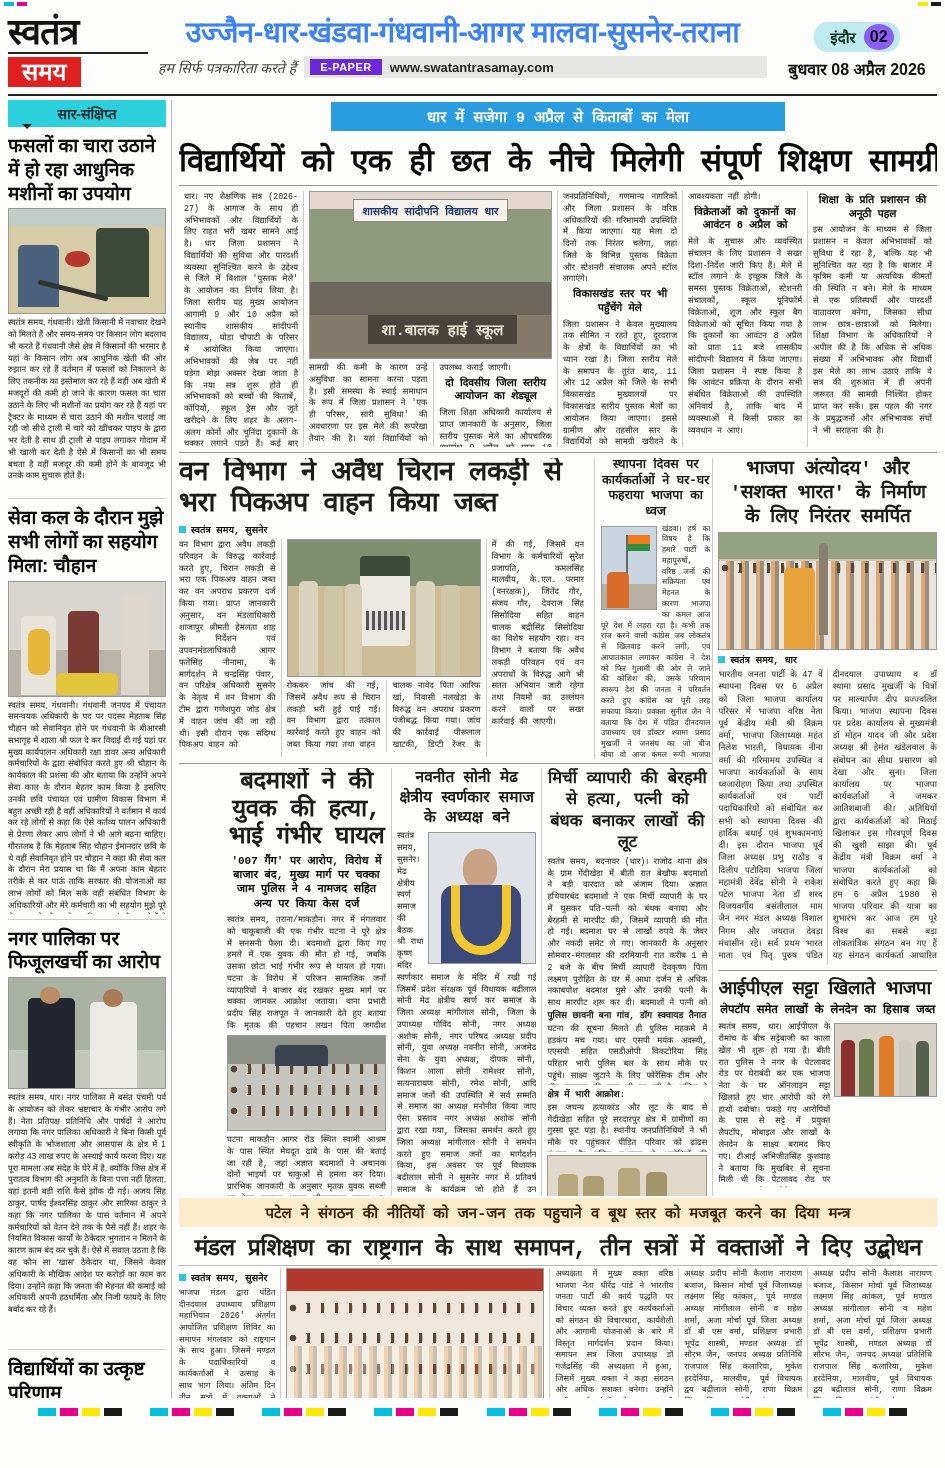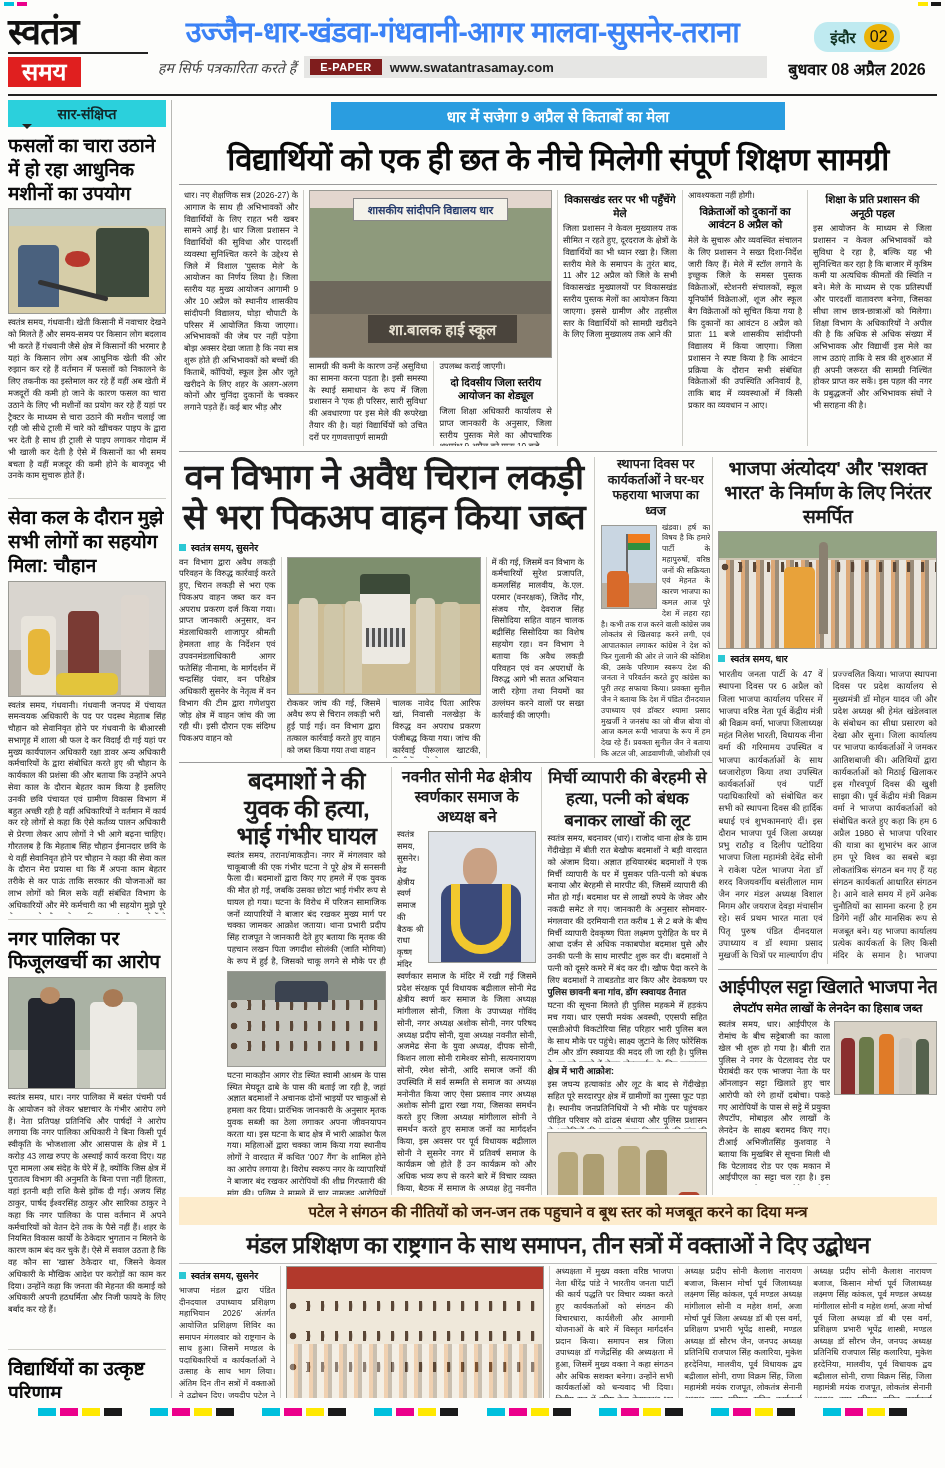--- a/index.html
+++ b/index.html
@@ -13,33 +13,33 @@
   .topmarks i { width:10px; height:4px; display:inline-block; }
   .masthead { display:flex; align-items:flex-start; gap:10px; height:86px; padding-top:8px; }
   .logo { width:140px; }
   .logo-top { font-size:36px; font-weight:800; color:#111; letter-spacing:-1px; line-height:1; border-bottom:2px solid #222; padding-bottom:2px; }
   .logo-bottom { display:inline-block; margin-top:3px; background:#e01f1f; color:#fff; font-weight:800; font-size:24px; line-height:1.15; padding:1px 14px; }
   .mast-mid { flex:1; min-width:0; }
   .cities { font-size:29px; font-weight:800; color:#3b82f6; white-space:nowrap; overflow:hidden; letter-spacing:-0.5px; text-align:center; line-height:1.25; }
   .mast-bar { display:flex; align-items:center; gap:8px; margin-top:6px; }
   .tagline { font-size:14px; color:#444; font-style:italic; white-space:nowrap; }
   .graybar { flex:1; background:#e6e6e4; display:flex; align-items:center; gap:8px; padding:3px 6px; }
-  .epaper { background:#7f1d1d; color:#fff; font-weight:700; font-size:11px; padding:2px 10px; letter-spacing:0.5px; }
+  .epaper { background:#6d28d9; color:#fff; font-weight:700; font-size:11px; padding:2px 10px; letter-spacing:0.5px; }
   .website { font-size:13px; color:#222; font-weight:600; }
   .mast-right { width:160px; text-align:center; }
   .edition-pill { display:inline-flex; align-items:center; gap:8px; background:#bfeaf0; border-radius:14px; padding:2px 6px 2px 16px; margin-top:8px; }
   .edition-pill .ed { font-size:15px; font-weight:800; color:#132; }
-  .pagenum { background:#eab308; border-radius:50%; width:30px; height:26px; display:flex; align-items:center; justify-content:center; font-size:16px; font-weight:400; color:#111; }
+  .pagenum { background:#8b5cf6; border-radius:50%; width:30px; height:26px; display:flex; align-items:center; justify-content:center; font-size:16px; font-weight:700; color:#111; }
   .date { margin-top:6px; font-size:16px; font-weight:800; color:#111; white-space:nowrap; }
   .rule { border-top:2px solid #222; margin-top:2px; }
 
   
   .content { display:flex; height:1298px; overflow:hidden; margin-top:4px; }
   .sidebar { width:164px; flex:none; border-right:1px solid #b8b8b4; padding:0 5px 0 0; overflow:hidden; }
-  .main { flex:1; min-width:0; padding-left:7px; overflow:hidden; }
+  .main { flex:1; min-width:0; padding-left:7px; overflow:hidden;font-family:Liberation Mono, monospace; }
 
   
   .side-head { background:#2bd0dc; text-align:center; font-weight:800; font-size:14px; padding:4px 0; color:#12282a; position:relative; }
   .side-head:after { content:""; position:absolute; left:14px; bottom:-7px; border:5px solid transparent; border-top-color:#222; }
   .sart { border-bottom:1px solid #cfcfc9; padding:7px 0 5px 0; overflow:hidden; }
   .sart h3 { font-size:19px; line-height:1.25; font-weight:700; color:#0c0c0c; margin-bottom:3px; }
   .btxt { font-size:8.3px; line-height:1.42; text-align:justify; color:#222; overflow:hidden; }
   .photo { position:relative; overflow:hidden; border:1px solid #9a9a94; background:#c9c9c2; margin:3px 0; }
   .p { position:absolute; border-radius:5px 5px 0 0; }
 
@@ -84,21 +84,21 @@
   .colgrid > div { padding:0 5px; border-right:1px solid #ccccc6; min-width:0; overflow:hidden; }
   .colgrid > div:last-child { border-right:none; }
   .sect { border-bottom:1px solid #999; padding-bottom:5px; margin-bottom:5px; overflow:hidden; }
 
   .lead-grid { grid-template-columns:16.5% 33.5% 16.5% 16.5% 17%; height:256px; }
   .lower { display:flex; gap:0; }
   .lower-left { width:70.5%; border-right:1px solid #ccccc6; }
   .lower-right { width:29.5%; padding-left:5px; }
   .row2 { display:flex; border-bottom:1px solid #999; padding-bottom:4px; margin-bottom:4px; height:306px; overflow:hidden; }
   .forest-block { width:78%; border-right:1px solid #ccccc6; padding-right:5px; overflow:hidden; }
-  .forest-h { font-size:35px; font-weight:800; text-align:center; line-height:1.15; letter-spacing:-0.5px; }
+  .forest-h { font-size:27px; font-weight:800; text-align:left; line-height:1.15; letter-spacing:-0.5px; }
   .forest-grid { grid-template-columns:25% 50% 25%; height:218px; }
   .sthapna { width:22%; padding:0 2px 0 6px; overflow:hidden; }
   .sthapna h3 { font-size:12.5px; font-weight:800; text-align:center; line-height:1.25; margin-bottom:3px; }
   .sthapna .btxt { font-size:7.6px; }
   .row3 { display:flex; height:428px; overflow:hidden;margin-left:48px; }
   .row3 > div { padding:0 5px; border-right:1px solid #ccccc6; min-width:0; overflow:hidden; }
   .row3 > div:last-child { border-right:none; }
   .murder { width:34%; }
   .murder h2 { font-size:24px; font-weight:800; text-align:center; line-height:1.15; letter-spacing:-0.5px; }
   .murder .subhead { font-size:11px; }
@@ -238,20 +238,21 @@
             <div style="display:flex;gap:6px;">
               <div class="btxt" style="width:50%;height:80px;">सामग्री की कमी के कारण उन्हें असुविधा का सामना करना पड़ता है। इसी समस्या के स्थाई समाधान के रूप में जिला प्रशासन ने 'एक ही परिसर, सारी सुविधा' की अवधारणा पर इस मेले की रूपरेखा तैयार की है। यहां विद्यार्थियों को उचित दरों पर गुणवत्तापूर्ण सामग्री</div>
               <div style="width:50%;border-left:1px solid #ccccc6;padding-left:5px;overflow:hidden;">
                 <div class="btxt">उपलब्ध कराई जाएगी।</div>
                 <div class="subhead">दो दिवसीय जिला स्तरीय आयोजन का शेड्यूल</div>
                 <div class="btxt" style="height:44px;">जिला शिक्षा अधिकारी कार्यालय से प्राप्त जानकारी के अनुसार, जिला स्तरीय पुस्तक मेले का औपचारिक शुभारंभ 9 अप्रैल को प्रातः 10 बजे</div>
               </div>
             </div>
           </div>
           <div>
+            <div class="btxt">जनप्रतिनिधियों, गणमान्य नागरिकों और जिला प्रशासन के वरिष्ठ अधिकारियों की गरिमामयी उपस्थिति में किया जाएगा। यह मेला दो दिनों तक निरंतर चलेगा, जहां जिले के विभिन्न पुस्तक विक्रेता और स्टेशनरी संचालक अपने स्टॉल लगाएंगे।</div>
             <div class="subhead">विकासखंड स्तर पर भी पहुँचेंगे मेले</div>
             <div class="btxt" style="height:128px;">जिला प्रशासन ने केवल मुख्यालय तक सीमित न रहते हुए, दूरदराज के क्षेत्रों के विद्यार्थियों का भी ध्यान रखा है। जिला स्तरीय मेले के समापन के तुरंत बाद, 11 और 12 अप्रैल को जिले के सभी विकासखंड मुख्यालयों पर विकासखंड स्तरीय पुस्तक मेलों का आयोजन किया जाएगा। इससे ग्रामीण और तहसील स्तर के विद्यार्थियों को सामग्री खरीदने के लिए जिला मुख्यालय तक आने की</div>
           </div>
           <div>
             <div class="btxt">आवश्यकता नहीं होगी।</div>
             <div class="subhead">विक्रेताओं को दुकानों का आवंटन 8 अप्रैल को</div>
             <div class="btxt" style="height:200px;">मेले के सुचारू और व्यवस्थित संचालन के लिए प्रशासन ने सख्त दिशा-निर्देश जारी किए हैं। मेले में स्टॉल लगाने के इच्छुक जिले के समस्त पुस्तक विक्रेताओं, स्टेशनरी संचालकों, स्कूल यूनिफॉर्म विक्रेताओं, शूज और स्कूल बैग विक्रेताओं को सूचित किया गया है कि दुकानों का आवंटन 8 अप्रैल को प्रातः 11 बजे शासकीय सांदीपनी विद्यालय में किया जाएगा। जिला प्रशासन ने स्पष्ट किया है कि आवंटन प्रक्रिया के दौरान सभी संबंधित विक्रेताओं की उपस्थिति अनिवार्य है, ताकि बाद में व्यवस्थाओं में किसी प्रकार का व्यवधान न आए।</div>
           </div>
           <div>
             <div class="subhead">शिक्षा के प्रति प्रशासन की अनूठी पहल</div>
@@ -303,20 +304,21 @@
                   <span class="p" style="left:10%;top:55%;width:40%;height:45%;background:#d86a2a;"></span>
                 </span>
                 <span>खंडवा। हर्ष का विषय है कि हमारे पार्टी के महापुरुषों, वरिष्ठ जनों की सक्रियता एवं मेहनत के कारण भाजपा का कमल आज पूरे देश में लहरा रहा है। कभी तक राज करने वाली कांग्रेस जब लोकतंत्र से खिलवाड़ करने लगी, एवं आपातकाल लगाकर कांग्रेस ने देश को फिर गुलामी की ओर ले जाने की कोशिश की, उसके परिणाम स्वरूप देश की जनता ने परिवर्तन करते हुए कांग्रेस का पूरी तरह सफाया किया। प्रवक्ता सुनील जैन ने बताया कि देश में पंडित दीनदयाल उपाध्याय एवं डॉक्टर श्यामा प्रसाद मुखर्जी ने जनसंघ का जो बीज बोया वो आज कमल रूपी भाजपा के रूप में हम देख रहे हैं। प्रवक्ता सुनील जैन ने बताया कि अटल जी, आडवाणीजी, जोशीजी एवं पार्टी के वरिष्ठ जनों की मौजूदगी में 6 अप्रैल 1980 को मुंबई में कमल चिन्ह वाली भाजपा का गठन हुआ और आज हम गर्व से कह सकते हैं कि पार्टी के वरिष्ठ जनों एवं जांबाज कार्यकर्ताओं की बदौलत केंद्र के साथ कई प्रदेशों में विकास करने वाली भाजपा की सरकार मौजूद है।</span>
               </div>
             </div>
           </div>
 
           <div class="row3">
             <div class="murder" style="padding-left:0;">
               <h2>बदमाशों ने की युवक की हत्या, भाई गंभीर घायल</h2>
+              <div class="subhead">'007 गैंग' पर आरोप, विरोध में बाजार बंद, मुख्य मार्ग पर चक्का जाम पुलिस ने 4 नामजद सहित अन्य पर किया केस दर्ज</div>
               <div class="btxt" style="height:118px;">स्वतंत्र समय, तराना/माकड़ौन। नगर में मंगलवार को चाकूबाजी की एक गंभीर घटना ने पूरे क्षेत्र में सनसनी फैला दी। बदमाशों द्वारा किए गए हमले में एक युवक की मौत हो गई, जबकि उसका छोटा भाई गंभीर रूप से घायल हो गया। घटना के विरोध में परिजन सामाजिक जनों व्यापारियों ने बाजार बंद रखकर मुख्य मार्ग पर चक्का जामकर आक्रोश जताया। थाना प्रभारी प्रदीप सिंह राजपूत ने जानकारी देते हुए बताया कि मृतक की पहचान लखन पिता जगदीश सोलंकी (जाति मोगिया) के रूप में हुई है, जिसको चाकू लगने से मौके पर ही मृत्यु हो गई। वहीं उसका छोटा भाई माखन पिता जगदीश सोलंकी (24 वर्ष) गंभीर रूप से घायल है जिसका उपचार जारी है।</div>
               <div class="photo ph-crowd">
                 <span class="crowdheads" style="top:30%;"></span>
                 <span class="crowdheads" style="top:52%;"></span>
                 <span class="crowdheads" style="top:74%;"></span>
                 <span class="p" style="left:30%;top:10%;width:34%;height:22%;background:#3b4350;"></span>
               </div>
               <div class="btxt" style="height:150px;">घटना माकड़ौन आगर रोड स्थित स्वामी आश्रम के पास स्थित मेघदूत ढाबे के पास की बताई जा रही है, जहां अज्ञात बदमाशों ने अचानक दोनों भाइयों पर चाकुओं से हमला कर दिया। प्रारंभिक जानकारी के अनुसार मृतक युवक सब्जी का ठेला लगाकर अपना जीवनयापन करता था। इस घटना के बाद क्षेत्र में भारी आक्रोश फैल गया। महिलाओं द्वारा चक्का जाम किया गया स्थानीय लोगों ने वारदात में कथित '007 गैंग' के शामिल होने का आरोप लगाया है। विरोध स्वरूप नगर के व्यापारियों ने बाजार बंद रखकर आरोपियों की शीघ्र गिरफ्तारी की मांग की। पुलिस ने मामले में चार नामजद आरोपियों सहित अन्य के खिलाफ प्रकरण दर्ज किया है। नामजद आरोपियों में शंकर सिंह सोंधिया, ईश्वर सिंह सोंधिया, मनोहर सिंह पिता तूफान सिंह सोंधिया, दिलीप सोंधिया उर्फ दिलीप डोजे (निवासी खेड़ा विकली), तथा उनके अन्य साथी शामिल हैं। घटना की सूचना मिलते ही पुलिस मौके पर पहुंची और स्थिति को नियंत्रित किया। शव को पोस्टमार्टम के लिए भेज दिया गया है। मृतक की अंतिम यात्रा में सैकड़ों लोग शामिल हुए क्षेत्र में तनाव को देखते हुए पुलिस बल तैनात किया गया है। पुलिस का कहना है कि आरोपियों की तलाश तेज कर दी है जल्द से जल्द सभी को गिरफ्तार किया जाएगा।</div>
             </div>
 

